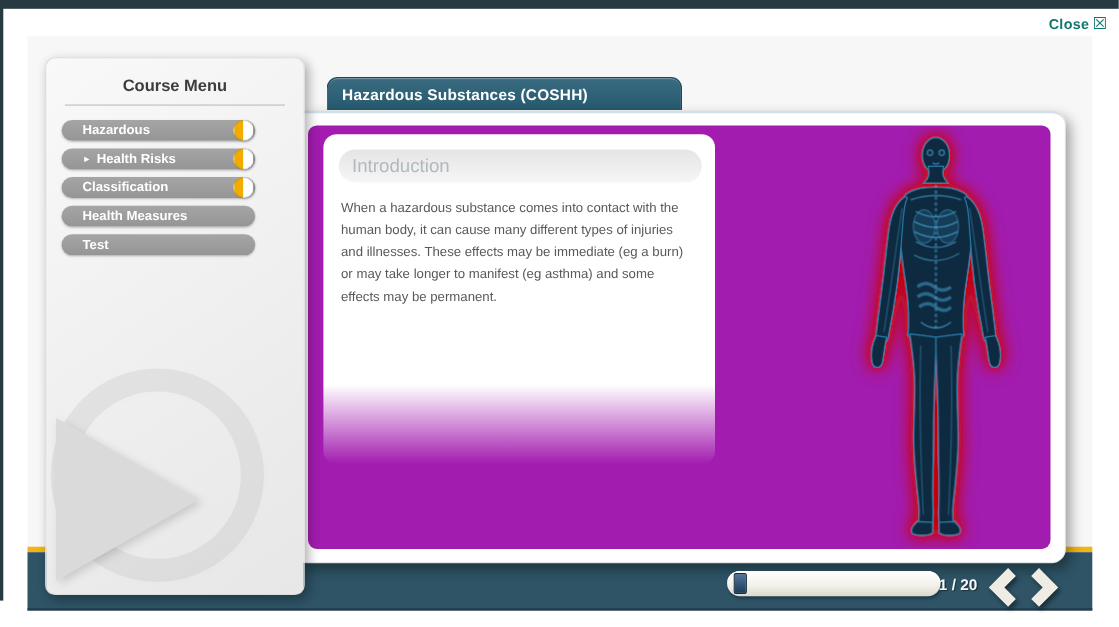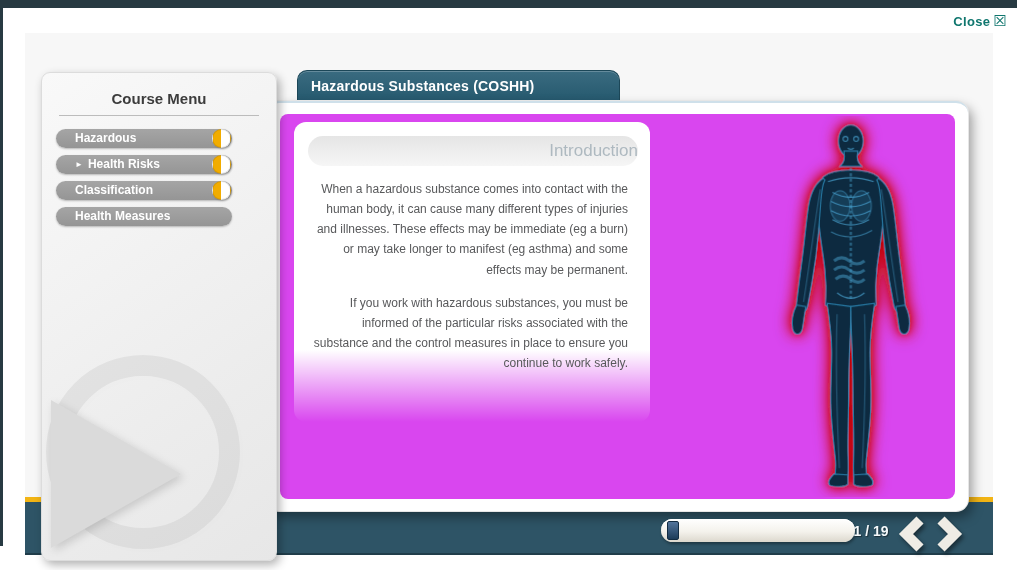--- a/index.html
+++ b/index.html
@@ -14,21 +14,21 @@
                  cursor:pointer; z-index:6; letter-spacing:.3px; }
   #close-btn .box-x { font-size:15px; font-weight:normal; margin-left:3px; }
 
   
   #content-bg  { left:25px; top:33px; width:968px; height:464px; background:#f7f7f7; z-index:1; }
   #accent-line { left:25px; top:497px; width:968px; height:5px; background:#f2b414; z-index:1; }
   #bottom-bar  { left:25px; top:502px; width:968px; height:53px; background:#2e5466;
                  border-bottom:2px solid #203d4a; z-index:1; }
 
   
-  #sidebar { left:41px; top:72px; width:236px; height:489px; z-index:3;
+  #sidebar { left:41px; top:52px; width:236px; height:489px; z-index:3;
              background:linear-gradient(145deg,#f9f9f9 0%,#ececec 70%,#e7e7e7 100%);
              border:1px solid #dcdcdc; border-radius:9px;
              box-shadow:3px 4px 10px rgba(0,0,0,.30); overflow:hidden; }
   #course-menu-title { text-align:center; margin-top:17px; font-size:15px; font-weight:bold;
                        color:#3c3c3c; position:relative; z-index:2; }
   #menu-divider { height:1px; background:#bcbcbc; margin:8px 17px 13px 17px;
                   position:relative; z-index:2; }
   .menu-item { position:relative; width:176px; height:19px; margin:0 0 7px 14px;
                background:linear-gradient(180deg,#a5a5a5,#959595); border-radius:10px;
                color:#ffffff; font-size:12px; font-weight:bold; line-height:19px;
@@ -56,21 +56,21 @@
                 border-radius:10px 10px 0 0;
                 box-shadow:inset 0 1px 0 rgba(255,255,255,.22); }
   #header-tab .t { color:#ffffff; font-size:14px; font-weight:bold; letter-spacing:.2px;
                    padding:7px 0 0 13px; }
 
   
   #main-card { left:267px; top:101px; width:701px; height:410px; background:#ffffff;
                border-radius:12px; z-index:2; border-top:2px solid #cfe0ea;
                box-shadow:0 0 0 1px #e6e6e6, 4px 6px 12px rgba(0,0,0,.38); }
   #black-panel { position:absolute; left:13px; top:11px; width:675px; height:385px;
-                 background:#d946ef; border-radius:8px; overflow:hidden;text-align:right; }
+                 background:#a21caf; border-radius:8px; overflow:hidden; }
 
   
   #intro-card { position:absolute; left:14px; top:8px; width:356px; height:300px;
                 border-radius:12px;
                 background:linear-gradient(180deg,#ffffff 76%, rgba(255,255,255,0) 100%); }
   #intro-heading-bar { margin:14px 12px 0 14px; height:30px; border-radius:15px;
                        background:linear-gradient(180deg,#e5e5e5,#f6f6f6); }
   #intro-heading { padding-left:12px; line-height:30px; font-size:17px; color:#aeb9c0; }
   .para { margin:13px 22px 0 16px; font-size:12px; color:#58595b; line-height:1.68; }
 
@@ -118,20 +118,23 @@
   <div class="menu-item">
     <span class="marker">►</span><span>Health Risks</span>
     <span class="progress-dot"></span>
   </div>
   <div class="menu-item">
     <span>Classification</span>
     <span class="progress-dot"></span>
   </div>
   <div class="menu-item">
     <span>Health Measures</span>
+  </div>
+  <div class="menu-item">
+    <span>Test</span>
   </div>
 </div>
 
 <div id="header-tab" class="abs">
   <div class="t">Hazardous Substances (COSHH)</div>
 </div>
 
 <div id="main-card" class="abs">
   <div id="black-panel">
 
@@ -181,29 +184,28 @@
         <path d="M92,260 C90,320 92,400 95,462" stroke-opacity="0.4"></path>
         <path d="M128,260 C130,320 128,400 125,462" stroke-opacity="0.4"></path>
       </g>
     </svg>
 
     <div id="intro-card">
       <div id="intro-heading-bar">
         <div id="intro-heading">Introduction</div>
       </div>
       <p class="para">When a hazardous substance comes into contact with the human body, it can cause many different types of injuries and illnesses. These effects may be immediate (eg a burn) or may take longer to manifest (eg asthma) and some effects may be permanent.</p>
-      <p class="para">If you work with hazardous substances, you must be informed of the particular risks associated with the substance and the control measures in place to ensure you continue to work safely.</p>
     </div>
   </div>
 </div>
 
 <div id="scrubber" class="abs">
   <div id="scrubber-handle"></div>
 </div>
-<div id="page-indicator" class="abs">1 / 19</div>
+<div id="page-indicator" class="abs">1 / 20</div>
 <div id="prev-btn" class="abs nav-btn">
   <svg width="32" height="38" viewBox="0 0 32 38">
     <polyline points="24,5 10,19 24,33" fill="none" stroke="#efece5" stroke-width="10" stroke-linejoin="miter" stroke-linecap="butt"></polyline>
   </svg>
 </div>
 <div id="next-btn" class="abs nav-btn">
   <svg width="32" height="38" viewBox="0 0 32 38">
     <polyline points="8,5 22,19 8,33" fill="none" stroke="#efece5" stroke-width="10" stroke-linejoin="miter" stroke-linecap="butt"></polyline>
   </svg>
 </div>

